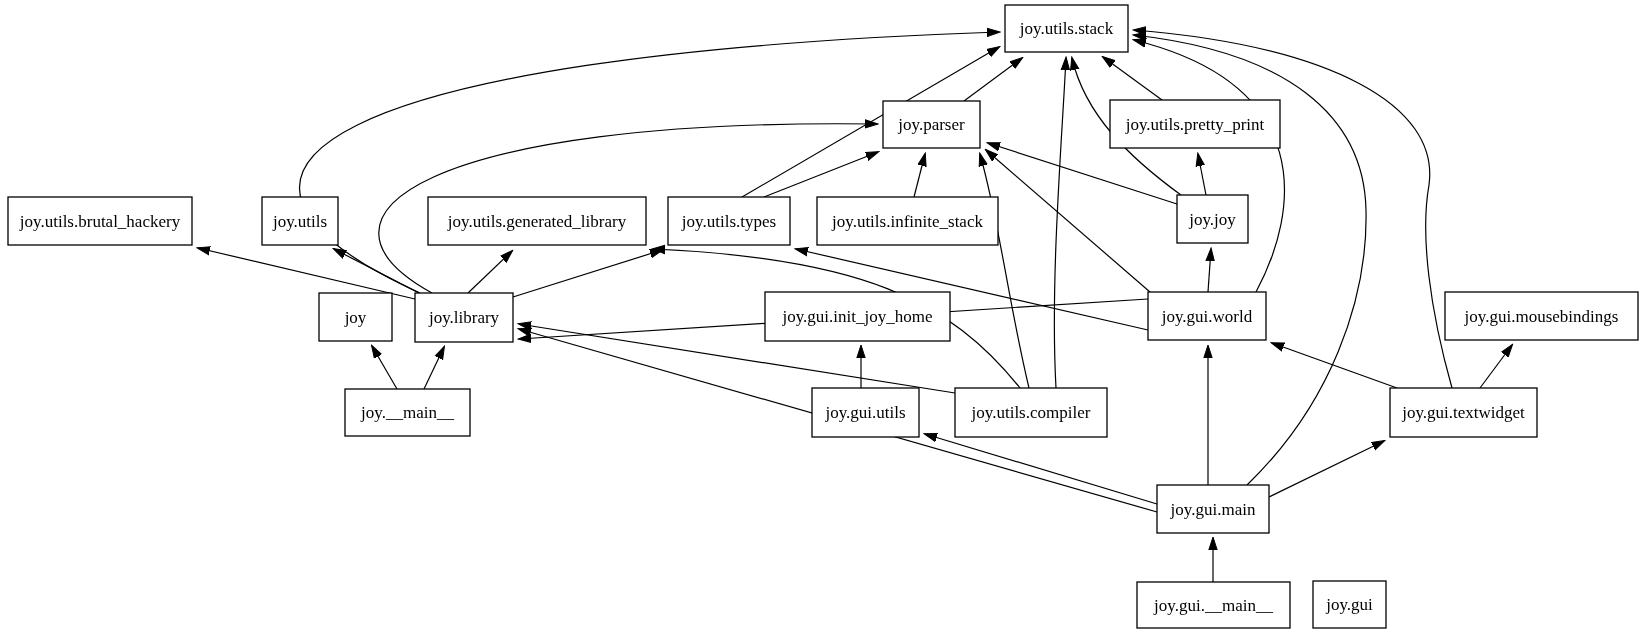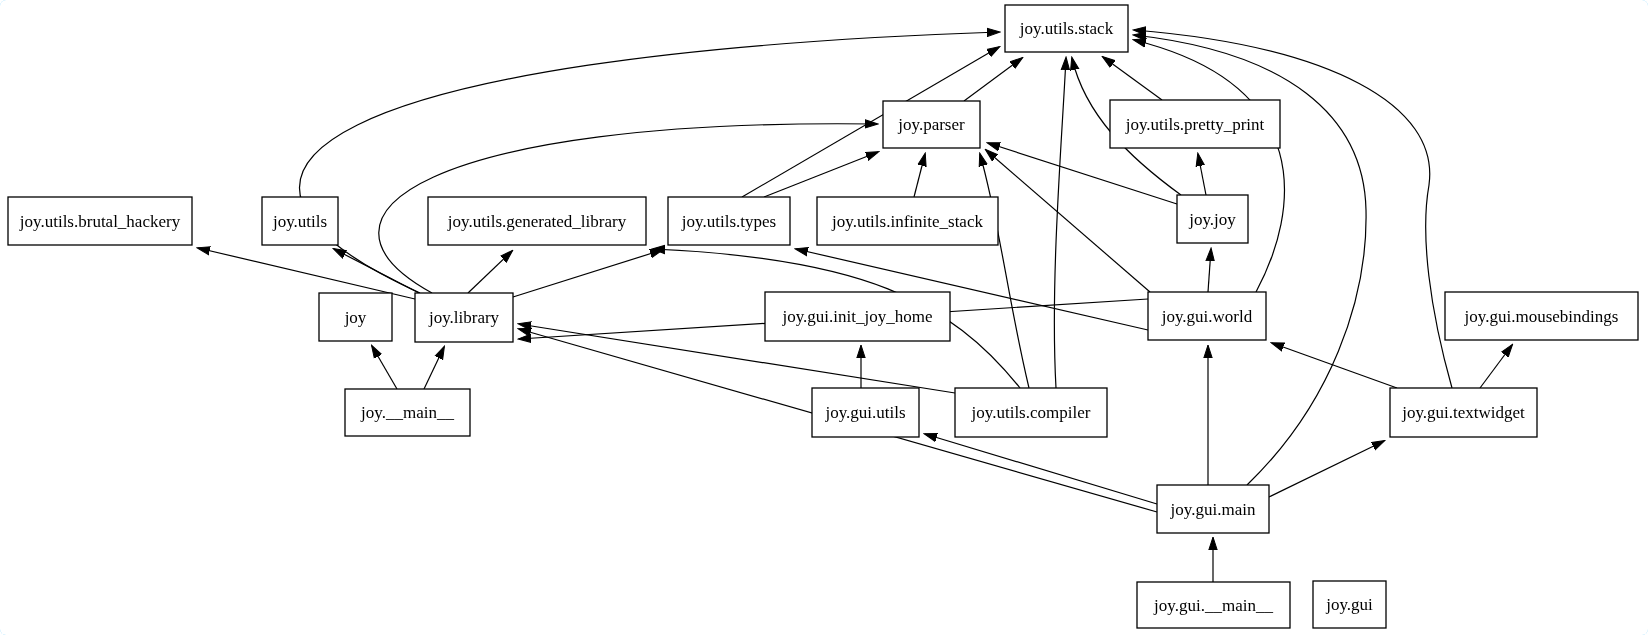--- a/index.html
+++ b/index.html
@@ -6,21 +6,20 @@
     margin: 0;
     padding: 0;
     background: #ffffff;
   }
   #canvas {
     position: relative;
     width: 1648px;
     height: 635px;
     background: #7dd3fc;
     overflow: hidden;
-    border-radius: 6px;
   }
   svg text {
     font-family: "Liberation Serif", "DejaVu Serif", serif;
     fill: #000000;
   }
 </style>
 </head>
 <body>
 
 <div id="canvas">

